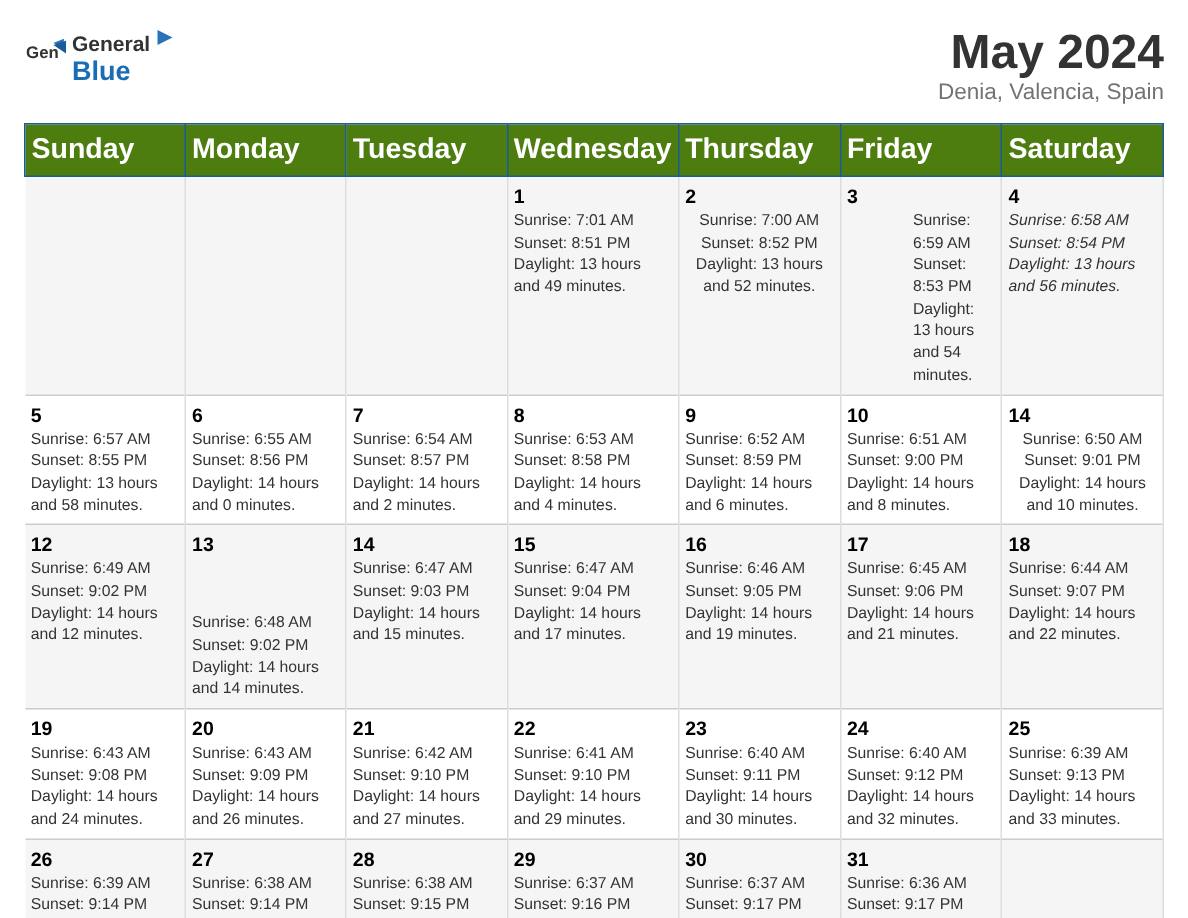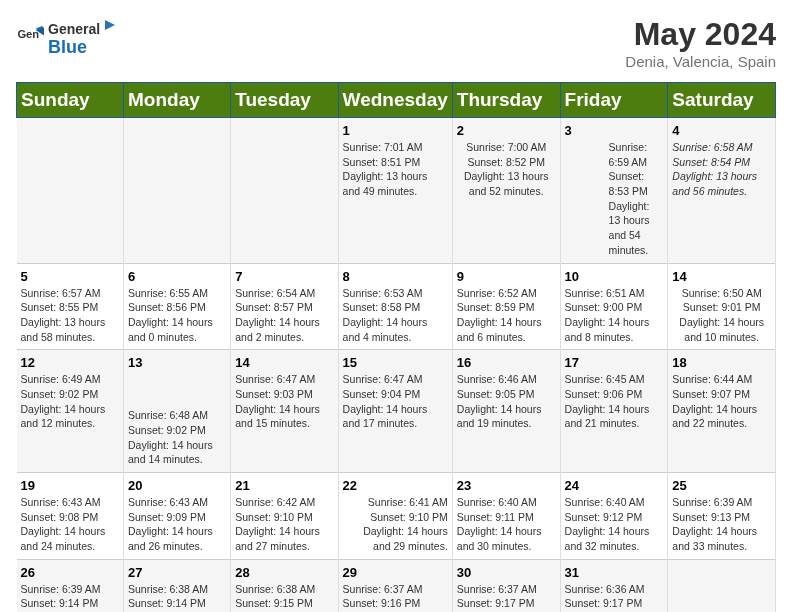--- a/index.html
+++ b/index.html
@@ -283,21 +283,21 @@
         </td>
         <td>
           <span class="day-number">21</span>
           <div class="day-info" style="white-space: pre-line;">Sunrise: 6:42 AM
 Sunset: 9:10 PM
 Daylight: 14 hours
 and 27 minutes.</div>
         </td>
         <td>
           <span class="day-number">22</span>
-          <div class="day-info" style="white-space: pre-line; text-align: right;">Sunrise: 6:41 AM
+          <div class="day-info" style="white-space: pre-line;">Sunrise: 6:41 AM
 Sunset: 9:10 PM
 Daylight: 14 hours
 and 29 minutes.</div>
         </td>
         <td>
           <span class="day-number">23</span>
           <div class="day-info" style="white-space: pre-line;">Sunrise: 6:40 AM
 Sunset: 9:11 PM
 Daylight: 14 hours
 and 30 minutes.</div>

